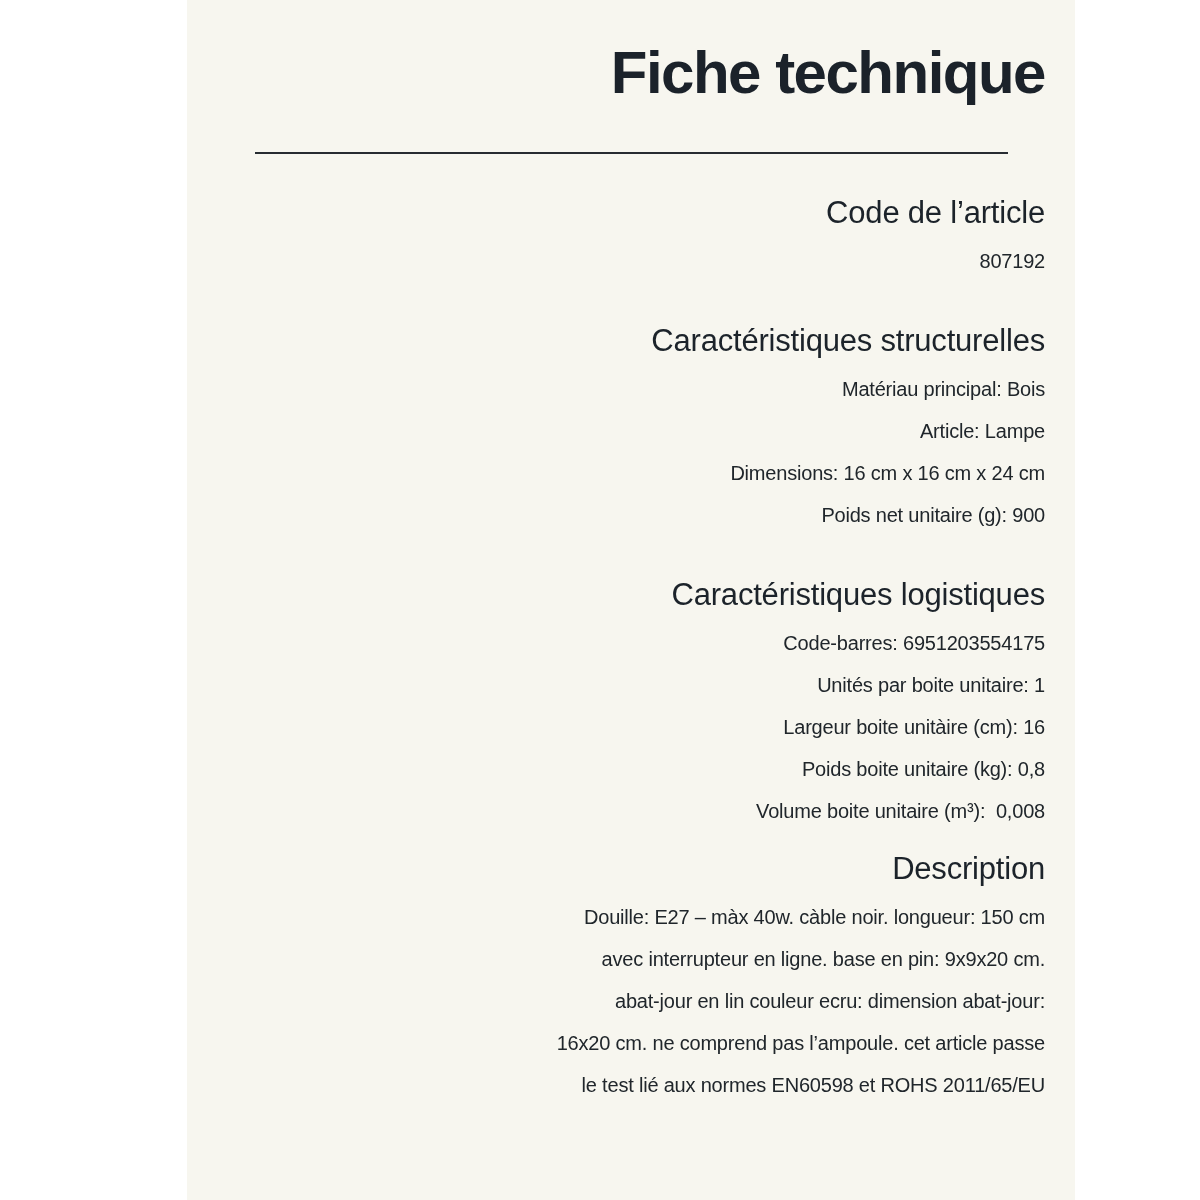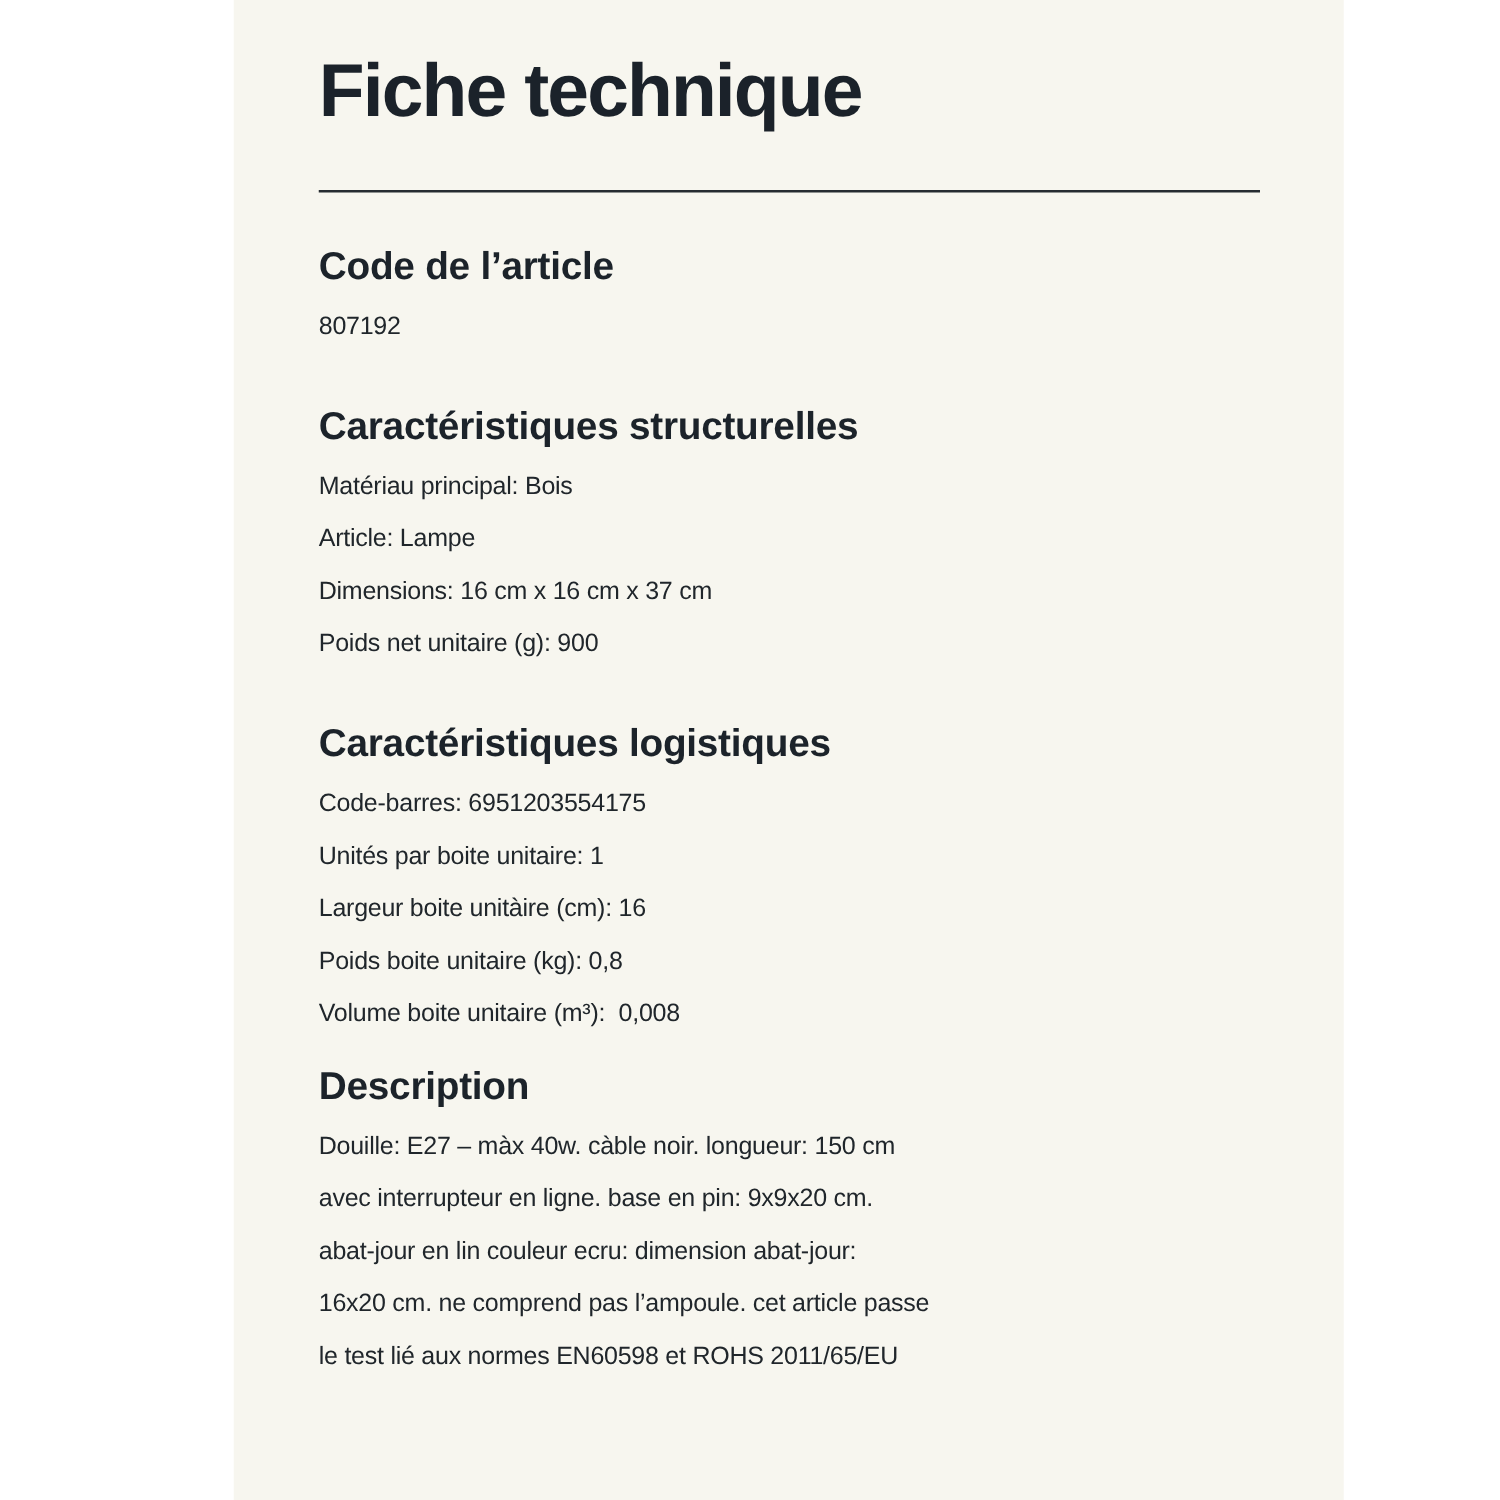--- a/index.html
+++ b/index.html
@@ -16,40 +16,41 @@
     left: 187px;
     top: 0;
     width: 888px;
     height: 1200px;
     background: #f7f6ef;
   }
   .content {
     padding: 18px 0 0 68px;
     width: 790px;
     color: #1e2429;
+    text-align: right;
   }
   h1.doc-title {
     font-size: 60px;
     font-weight: 700;
     letter-spacing: -1.5px;
     color: #1b222a;
     margin: 22px 0 0 0;
     line-height: 66px;
   }
   .rule {
     margin-top: 46px;
     width: 753px;
     height: 2px;
     background: #272c31;
   }
   section.spec-section { margin-top: 38px; }
   section.spec-section.tight { margin-top: 16px; }
   h2.section-heading {
     font-size: 31px;
-    font-weight: 700;
+    font-weight: 400;
     letter-spacing: -0.2px;
     color: #1c232a;
     margin: 0 0 6px 0;
     line-height: 42px;
   }
   .line {
     font-size: 20px;
     line-height: 42px;
     letter-spacing: -0.2px;
     color: #20262b;
@@ -68,21 +69,21 @@
 
     <section class="spec-section">
       <h2 class="section-heading">Code de l’article</h2>
       <div class="line">807192</div>
     </section>
 
     <section class="spec-section">
       <h2 class="section-heading">Caractéristiques structurelles</h2>
       <div class="line">Matériau principal: Bois</div>
       <div class="line">Article: Lampe</div>
-      <div class="line">Dimensions: 16 cm x 16 cm x 37 cm</div>
+      <div class="line">Dimensions: 16 cm x 16 cm x 24 cm</div>
       <div class="line">Poids net unitaire (g): 900</div>
     </section>
 
     <section class="spec-section">
       <h2 class="section-heading">Caractéristiques logistiques</h2>
       <div class="line">Code-barres: 6951203554175</div>
       <div class="line">Unités par boite unitaire: 1</div>
       <div class="line">Largeur boite unitàire (cm): 16</div>
       <div class="line">Poids boite unitaire (kg): 0,8</div>
       <div class="line">Volume boite unitaire (m³): &nbsp;0,008</div>

